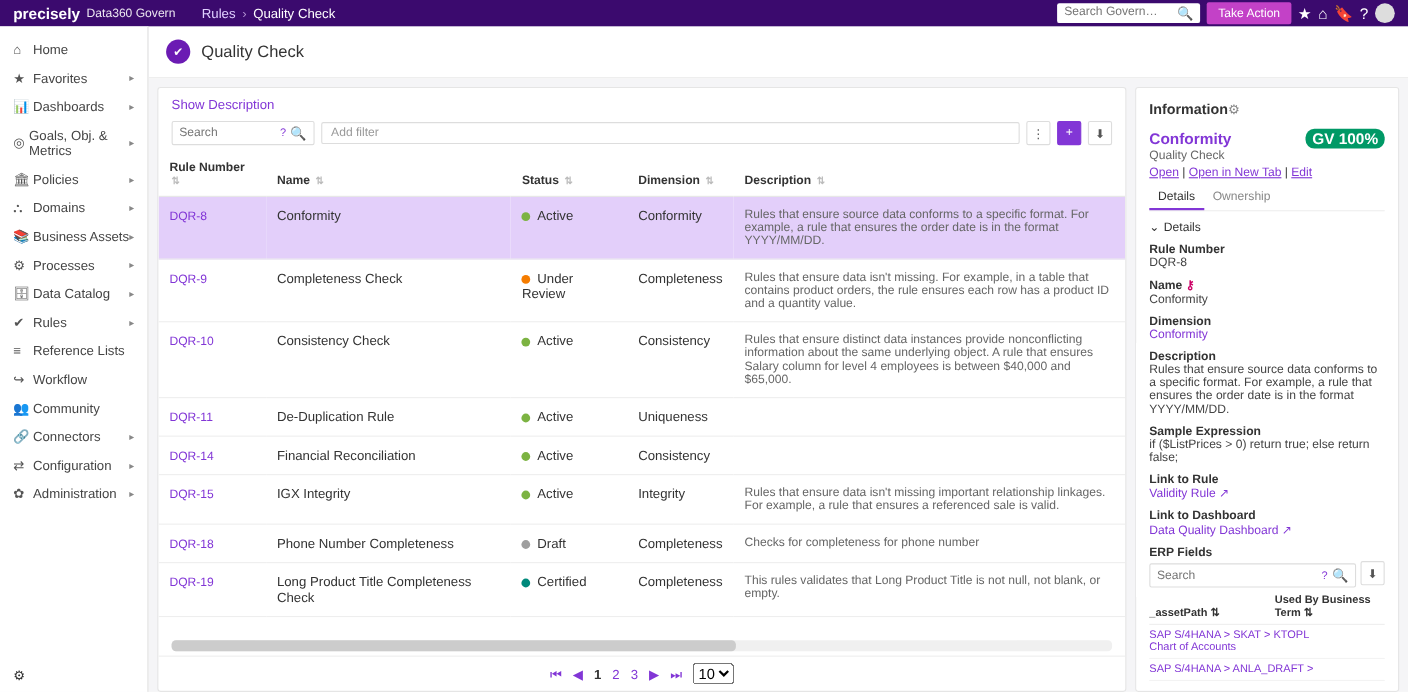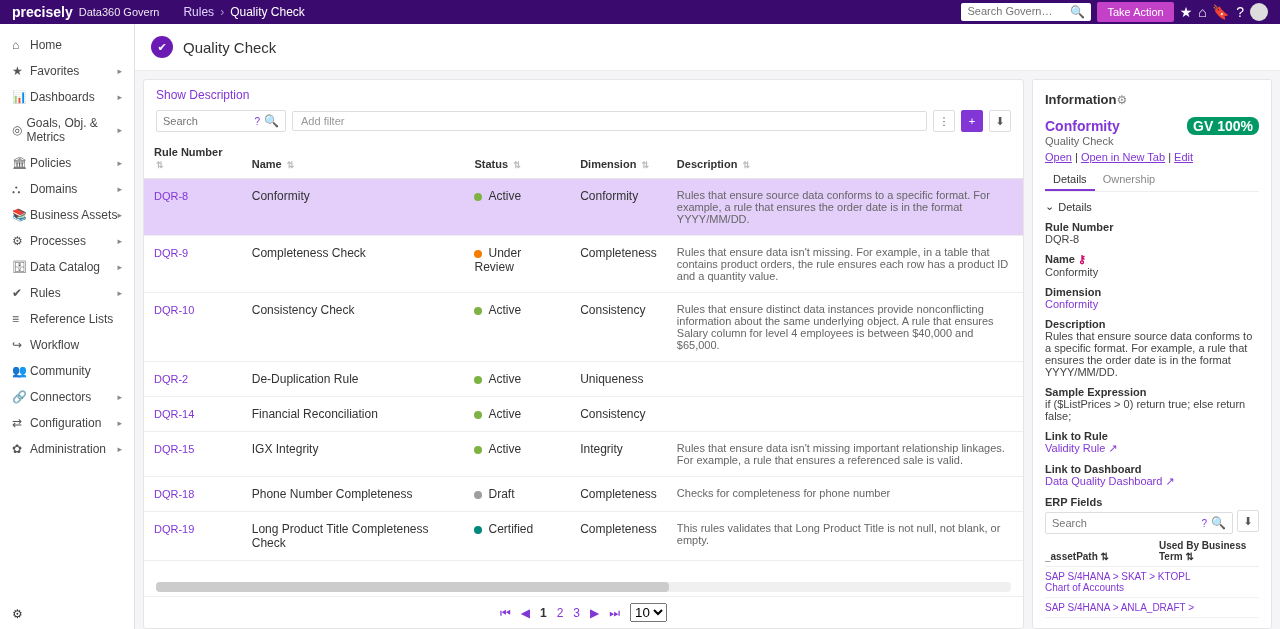--- a/index.html
+++ b/index.html
@@ -242,21 +242,21 @@
                   <td class="desc-cell">Rules that ensure data isn't missing. For example, in a table that contains product orders, the rule ensures each row has a product ID and a quantity value.</td>
                 </tr>
                 <tr>
                   <td><span class="rule-link">DQR-10</span></td>
                   <td>Consistency Check</td>
                   <td><span class="status-dot dot-active"></span>Active</td>
                   <td>Consistency</td>
                   <td class="desc-cell">Rules that ensure distinct data instances provide nonconflicting information about the same underlying object. A rule that ensures Salary column for level 4 employees is between $40,000 and $65,000.</td>
                 </tr>
                 <tr>
-                  <td><span class="rule-link">DQR-2</span></td>
+                  <td><span class="rule-link">DQR-11</span></td>
                   <td>De-Duplication Rule</td>
                   <td><span class="status-dot dot-active"></span>Active</td>
                   <td>Uniqueness</td>
                   <td class="desc-cell"></td>
                 </tr>
                 <tr>
                   <td><span class="rule-link">DQR-14</span></td>
                   <td>Financial Reconciliation</td>
                   <td><span class="status-dot dot-active"></span>Active</td>
                   <td>Consistency</td>

